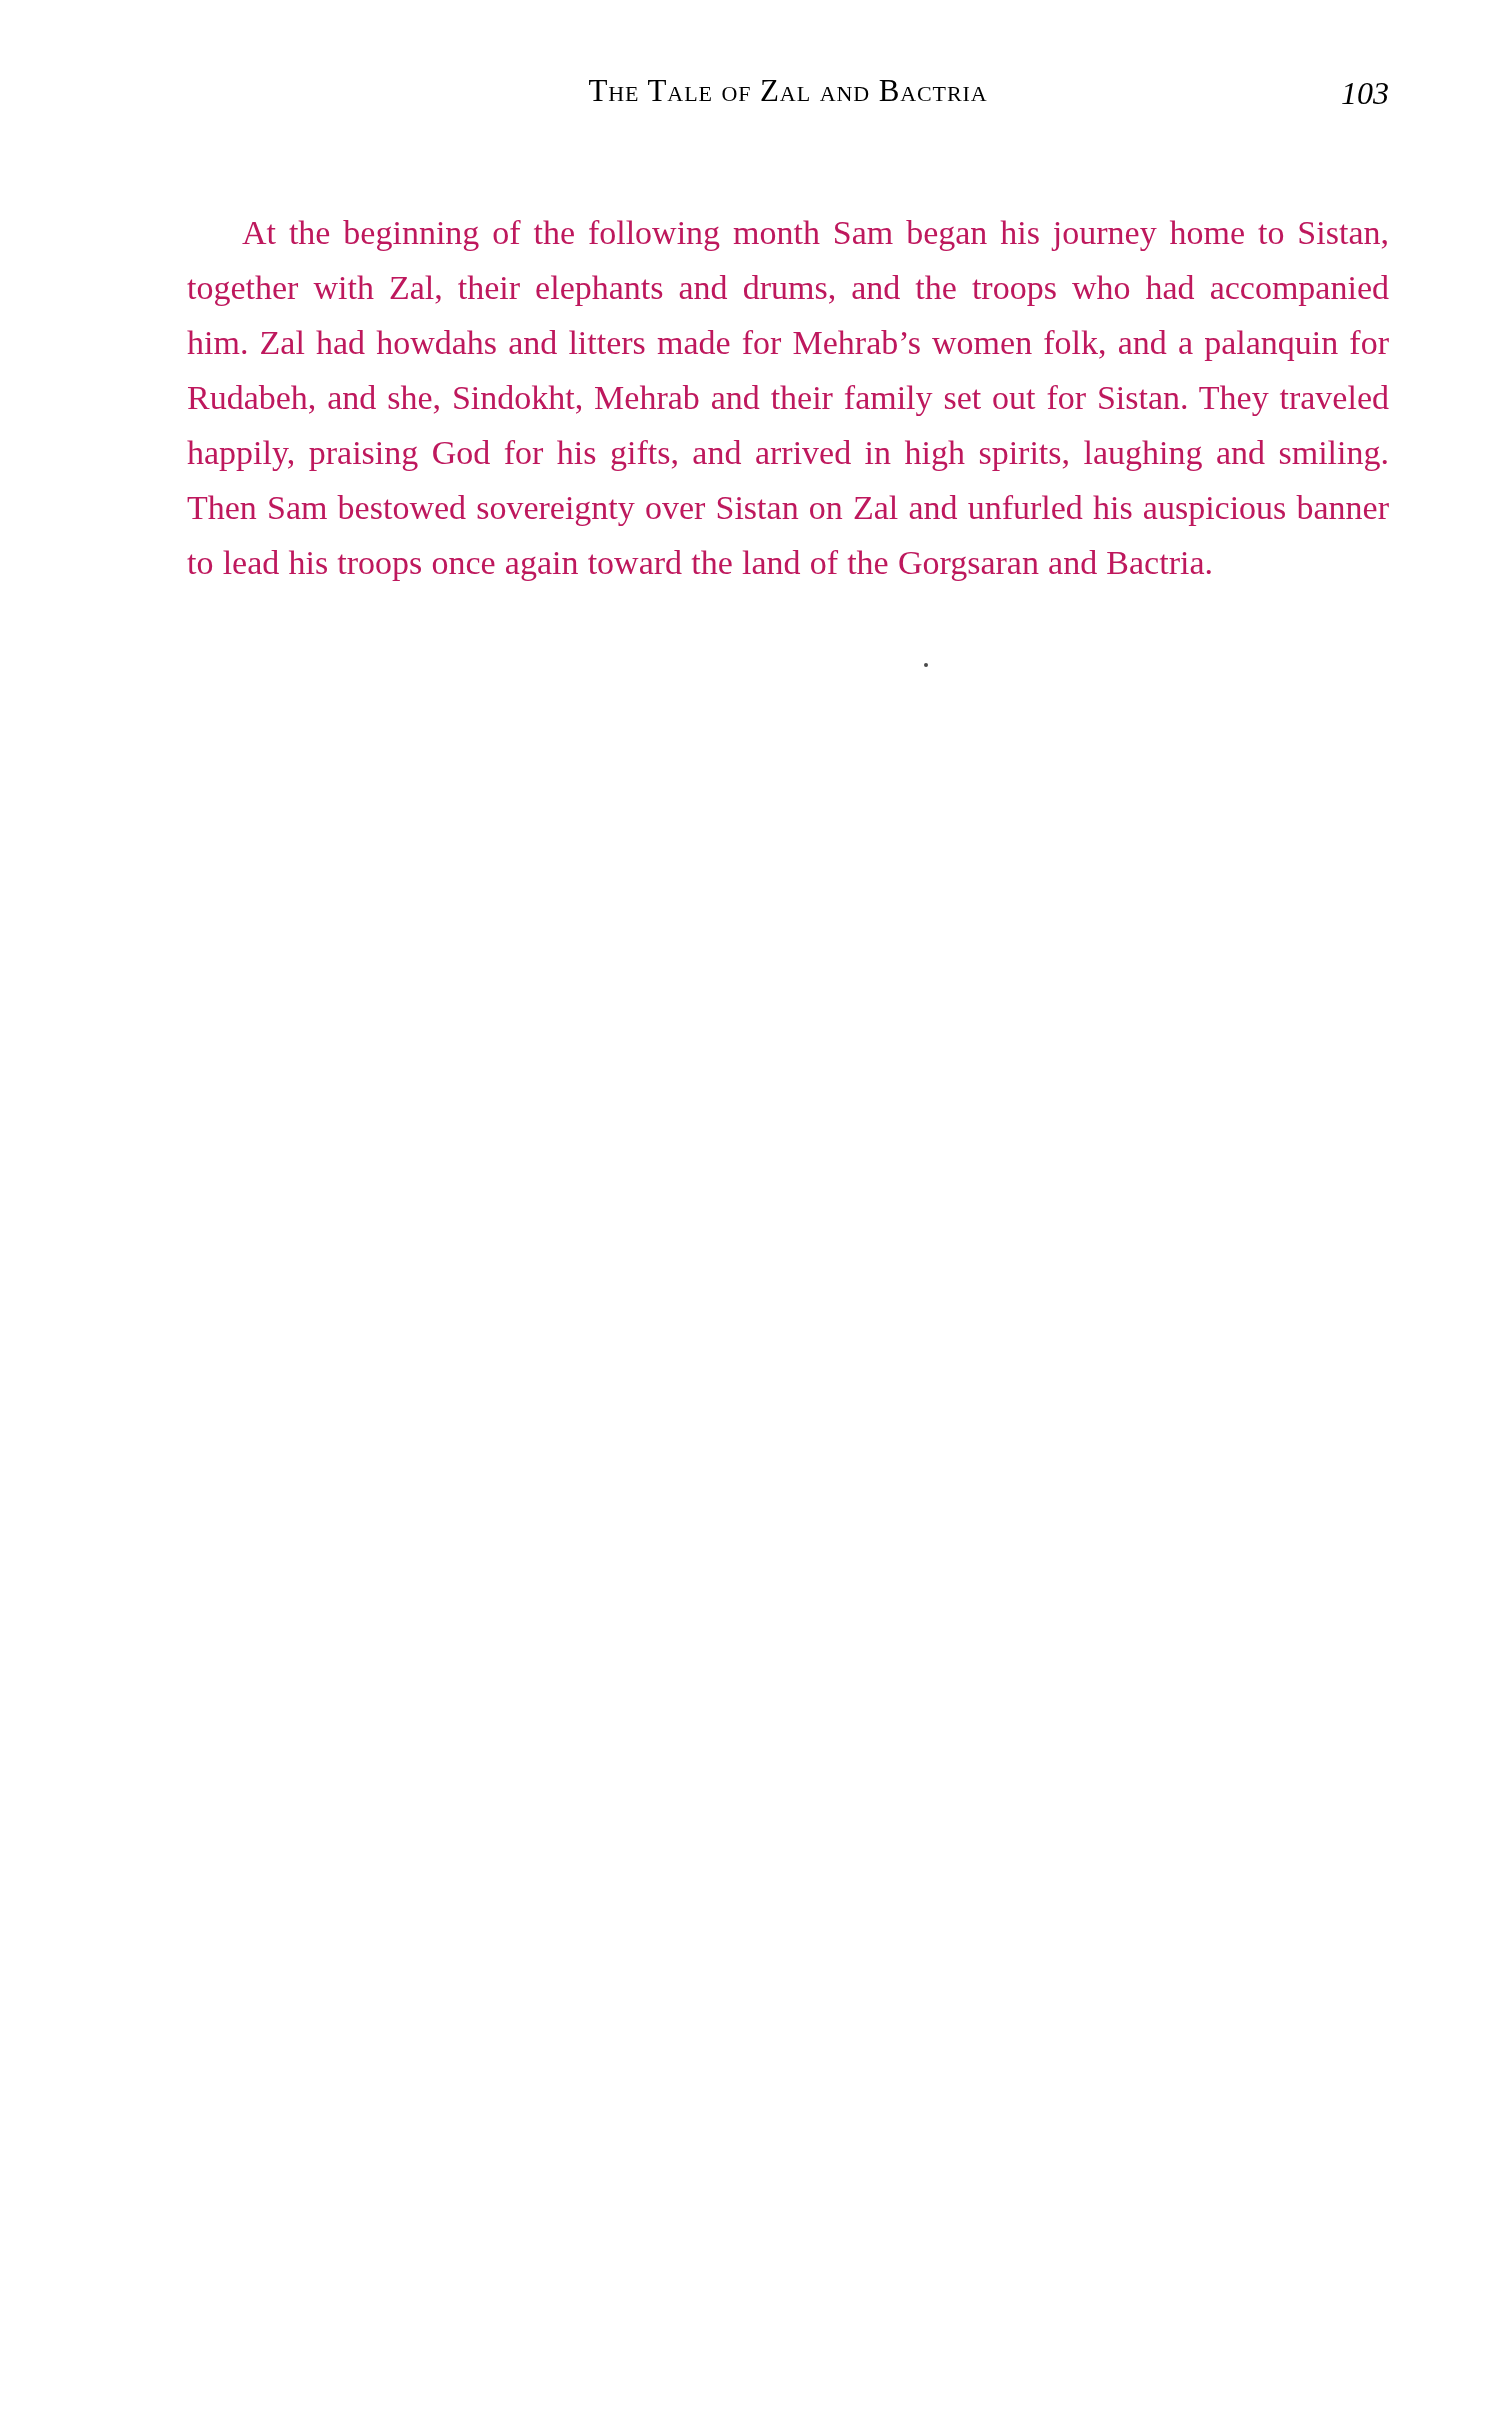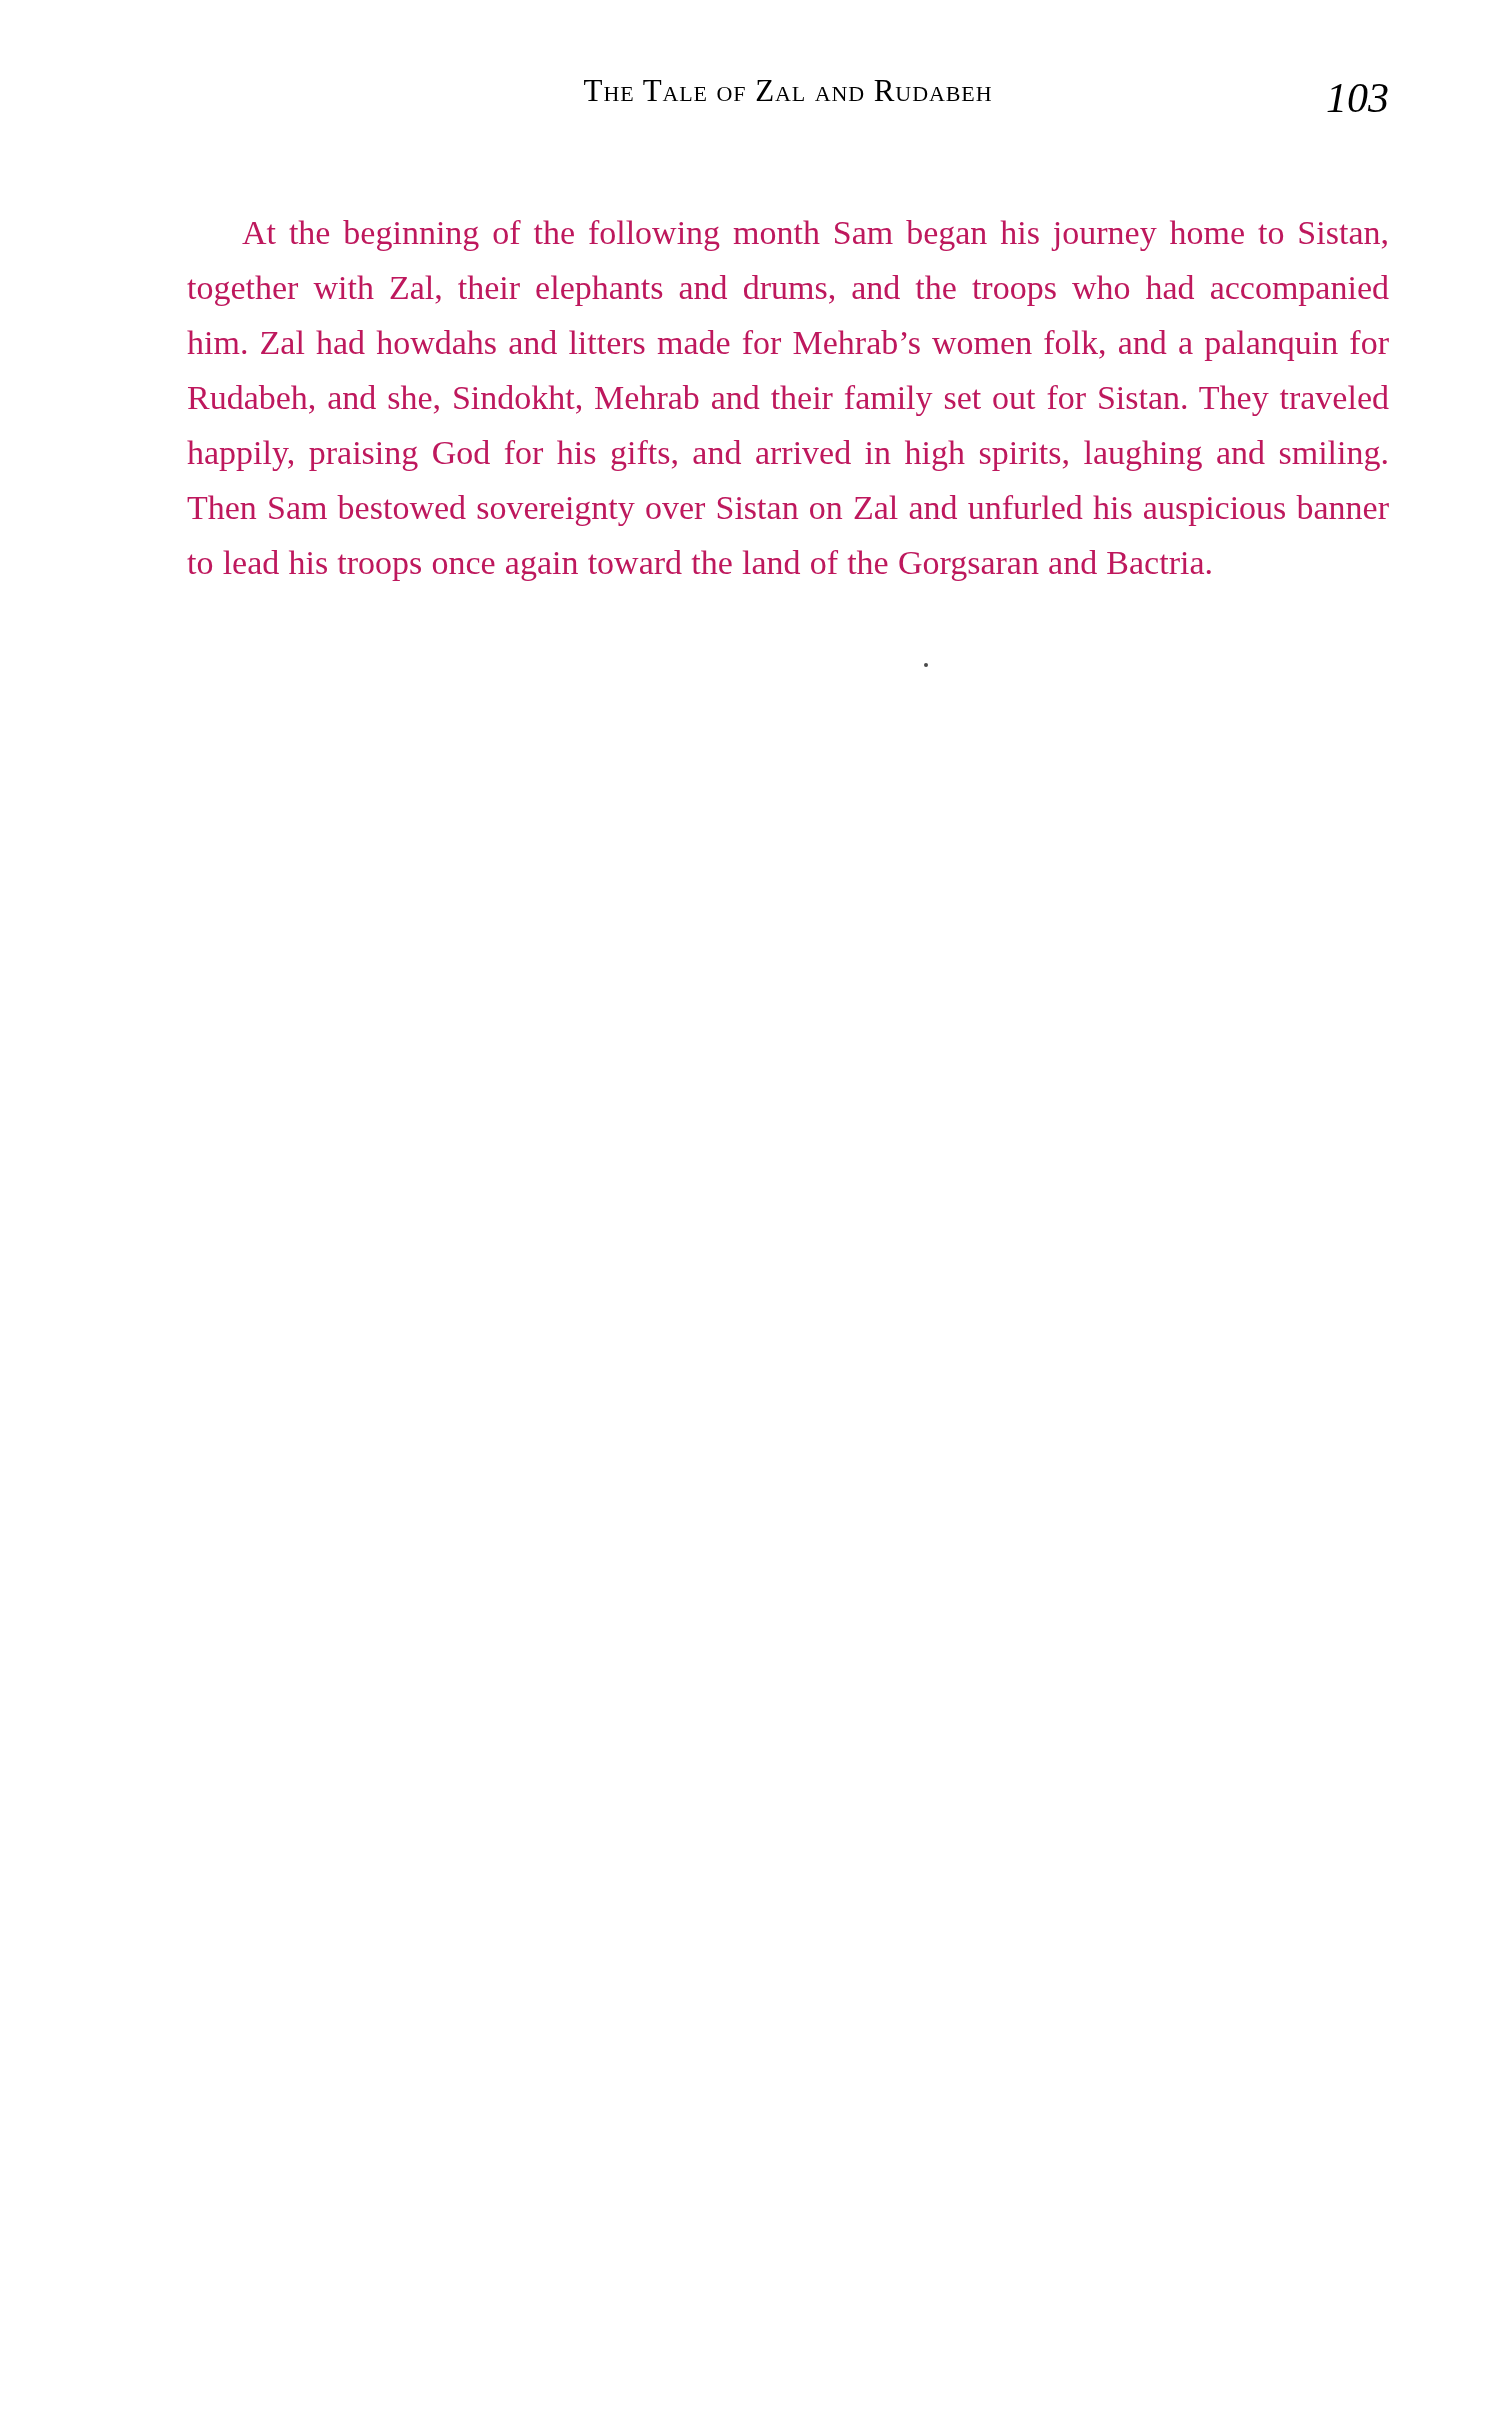--- a/index.html
+++ b/index.html
@@ -48,21 +48,21 @@
     color: #000000;
     white-space: nowrap;
   }
 
   .running-head-folio {
     position: absolute;
     right: 0;
     top: 1.6px;
     font-family: "Liberation Serif", "DejaVu Serif", serif;
     font-style: italic;
-    font-size: 42px;
+    font-size: 32px;
     line-height: 1;
     font-weight: 400;
     color: #000000;
   }
 
   
   .text-block {
     position: absolute;
     top: 205px;
     left: 187px;
@@ -93,21 +93,21 @@
     border-radius: 50%;
     opacity: 0.85;
   }
 </style>
 </head>
 <body>
 
 <div class="page">
 
   <div class="running-head">
-    <span class="running-head-title">The Tale of Zal and Rudabeh</span>
+    <span class="running-head-title">The Tale of Zal and Bactria</span>
     <span class="running-head-folio">103</span>
   </div>
 
   <div class="text-block">
     <p class="body-paragraph">At the beginning of the following month Sam began his journey home to Sistan, together with Zal, their elephants and drums, and the troops who had accompanied him. Zal had howdahs and litters made for Mehrab’s women folk, and a palanquin for Rudabeh, and she, Sindokht, Mehrab and their family set out for Sistan. They traveled happily, praising God for his gifts, and arrived in high spirits, laughing and smiling. Then Sam bestowed sovereignty over Sistan on Zal and unfurled his auspicious banner to lead his troops once again toward the land of the Gorgsaran and Bactria.</p>
   </div>
 
   <span class="scan-speck"></span>
 
 </div>

